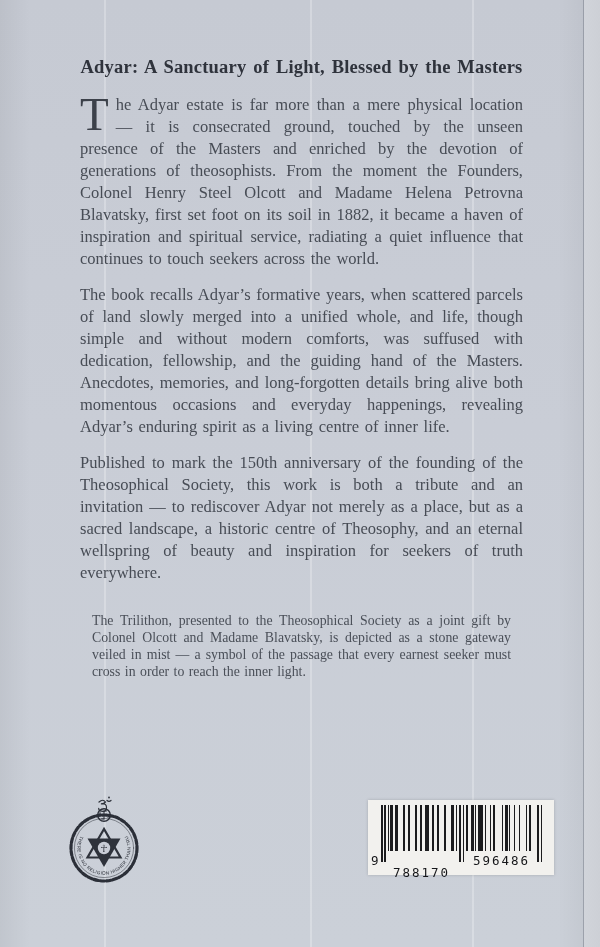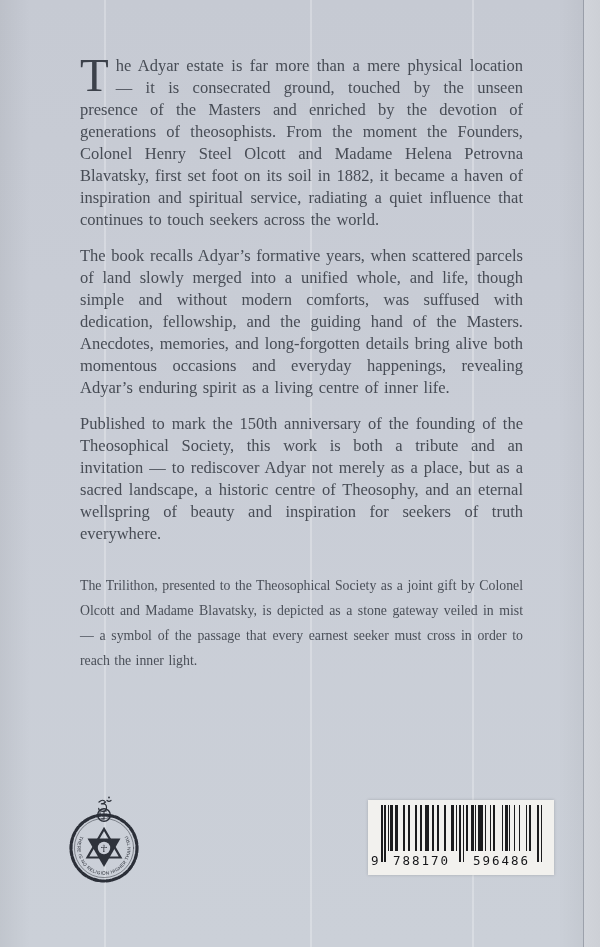--- a/index.html
+++ b/index.html
@@ -32,22 +32,22 @@
     font-size:47px;line-height:37px;
     padding:2px 7px 0 0;
     color:#3c414a;
   }
   .cover-note{margin-top:28px;}
   .note-heading{
     margin:0 0 8px 0;
     font-style:italic;font-size:15px;line-height:18px;color:#41464f;
   }
   .note-body{
-    margin:0;
-    font-size:13.8px;line-height:25px;
+    margin:12px;
+    font-size:13.8px;line-height:17px;
     text-align:justify;word-spacing:1px;color:#4a4f58;
   }
   .footer{position:absolute;left:0;top:790px;width:600px;height:110px;}
   .seal{position:absolute;left:58px;top:3px;}
   .publisher{
     position:absolute;left:152px;top:14px;
     font-weight:bold;font-size:13px;line-height:17.5px;
     letter-spacing:0.5px;color:#2b2f38;
   }
   .barcode{
@@ -57,35 +57,36 @@
   }
   .bars{position:absolute;left:13px;top:5px;width:163px;height:60px;}
   .bars .bar{position:absolute;top:0;width:1.7px;height:46px;background:#1c1c1e;}
   .bars .bar.guard{height:57px;}
   .bc-num{
     position:absolute;top:53px;
     font-family:"DejaVu Sans Mono", monospace;
     font-size:12.5px;color:#16171a;line-height:16px;
   }
   .bc-lead{left:3px;}
-  .bc-left{left:17px;width:73px;text-align:center;letter-spacing:2px;}
+  .bc-left{left:17px;width:73px;text-align:center;letter-spacing:2px;margin-top:12px;}
   .bc-right{left:97px;width:73px;text-align:center;letter-spacing:2px;}
 </style>
 </head>
 <body>
 
 <div class="cover">
 
   <div class="crease" style="left:104px"></div>
   <div class="crease" style="left:310px"></div>
   <div class="crease" style="left:472px"></div>
   <div class="edge-strip"></div>
   <div class="edge-line"></div>
 
   <div class="content">
+    <h1 class="title">Adyar: A Sanctuary of Light, Blessed by the Masters</h1>
 
     <p class="para"><span class="dropcap">T</span><span>he Adyar estate is far more than a mere physical location — it is consecrated ground, touched by the unseen presence of the Masters and enriched by the devotion of generations of theosophists. From the moment the Founders, Colonel Henry Steel Olcott and Madame Helena Petrovna Blavatsky, first set foot on its soil in 1882, it became a haven of inspiration and spiritual service, radiating a quiet influence that continues to touch seekers across the world.</span></p>
 
     <p class="para">The book recalls Adyar’s formative years, when scattered parcels of land slowly merged into a unified whole, and life, though simple and without modern comforts, was suffused with dedication, fellowship, and the guiding hand of the Masters. Anecdotes, memories, and long-forgotten details bring alive both momentous occasions and everyday happenings, revealing Adyar’s enduring spirit as a living centre of inner life.</p>
 
     <p class="para">Published to mark the 150th anniversary of the founding of the Theosophical Society, this work is both a tribute and an invitation — to rediscover Adyar not merely as a place, but as a sacred landscape, a historic centre of Theosophy, and an eternal wellspring of beauty and inspiration for seekers of truth everywhere.</p>
 
     <div class="cover-note">
       <p class="note-body">The Trilithon, presented to the Theosophical Society as a joint gift by Colonel Olcott and Madame Blavatsky, is depicted as a stone gateway veiled in mist — a symbol of the passage that every earnest seeker must cross in order to reach the inner light.</p>
     </div>

